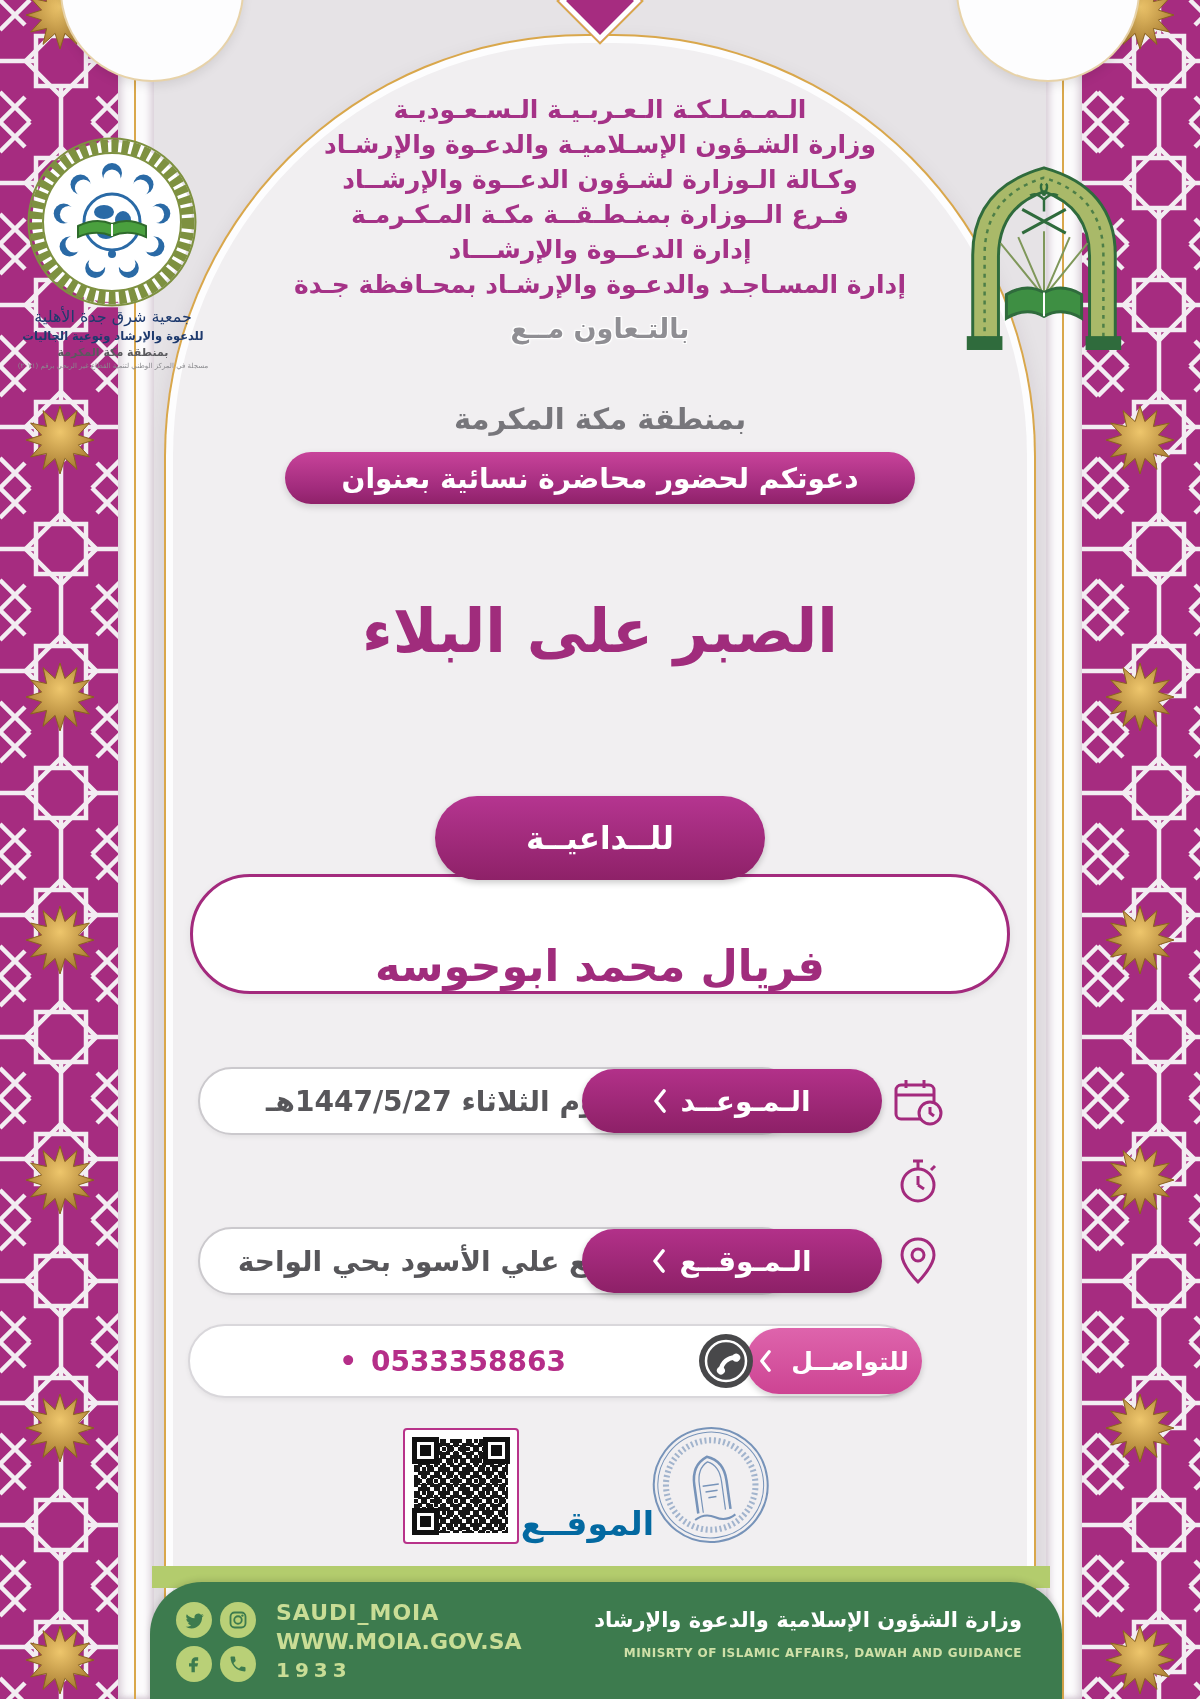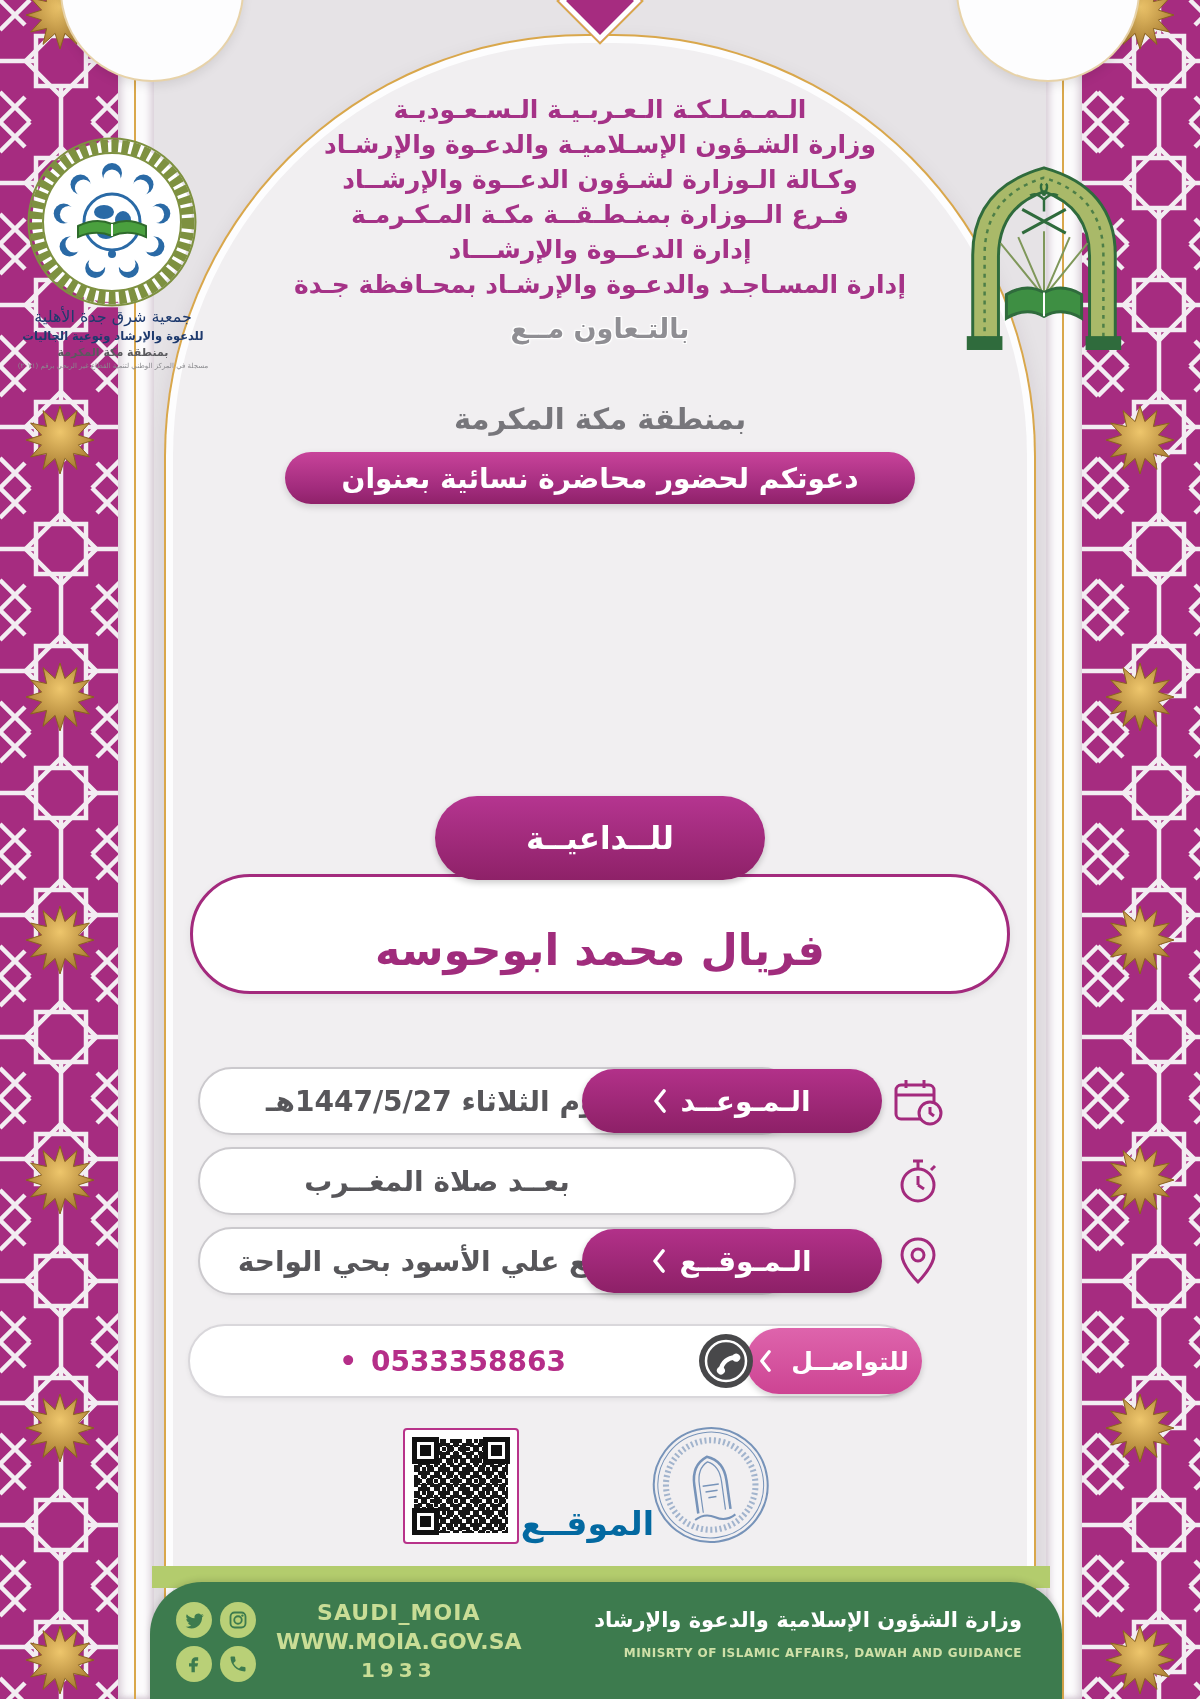--- a/index.html
+++ b/index.html
@@ -44,21 +44,21 @@
     display:flex;align-items:center;justify-content:center;color:#fff;font-size:28px;font-weight:bold;
     white-space:nowrap;box-shadow:0 3px 7px rgba(0,0,0,.15)}
   .main-title{position:absolute;top:596px;left:180px;width:840px;text-align:center;z-index:2;
     font-size:60px;font-weight:bold;color:#a02c7c}
 
   .speaker-pill{position:absolute;top:796px;left:435px;width:330px;height:84px;border-radius:46px;z-index:3;
     background:linear-gradient(180deg,#b53590,#8e2168);display:flex;align-items:center;justify-content:center;
     color:#fff;font-size:31px;font-weight:bold;box-shadow:0 3px 6px rgba(0,0,0,.2)}
   .speaker-card{position:absolute;top:874px;left:190px;width:820px;height:120px;background:#fff;z-index:2;
     border:3px solid #a32a7d;border-radius:60px;display:flex;align-items:flex-end;justify-content:center;
-    padding-bottom:16px;font-size:43px;font-weight:bold;color:#a02c7c;box-shadow:0 3px 8px rgba(0,0,0,.08)}
+    padding-bottom:0;font-size:43px;font-weight:bold;color:#a02c7c;box-shadow:0 3px 8px rgba(0,0,0,.08)}
 
   .info-row{position:absolute;left:198px;width:748px;height:76px;z-index:2}
   .row-1{top:1063px}.row-2{top:1143px}.row-3{top:1223px}
   .info-value{position:absolute;left:0;right:150px;top:4px;height:68px;background:#fff;
     border:2px solid #cbc9cd;border-radius:36px;display:flex;align-items:center;justify-content:center;
     padding-left:40px;padding-right:160px;font-size:28px;font-weight:bold;color:#57565a;
     white-space:nowrap;box-shadow:0 2px 5px rgba(0,0,0,.06)}
   .info-label{position:absolute;right:64px;top:6px;height:64px;min-width:300px;border-radius:33px;
     background:linear-gradient(180deg,#b23189,#8d2067);color:#fff;display:flex;align-items:center;
     justify-content:center;gap:14px;font-size:28px;font-weight:bold;padding:0 28px;white-space:nowrap;
@@ -86,21 +86,21 @@
   .qf-tl{top:-2px;left:-2px}.qf-tr{top:-2px;right:-2px}.qf-bl{bottom:-2px;left:-2px}
   .map-label{position:absolute;left:524px;top:1504px;width:130px;text-align:right;z-index:2;
     font-size:33px;font-weight:bold;color:#0369a1}
   .stamp{position:absolute;left:650px;top:1424px;z-index:2;opacity:.92;transform:rotate(-8deg)}
 
   .footer-stripe{position:absolute;left:152px;right:150px;top:1566px;height:22px;background:#b3cc6d;z-index:2}
   .footer-band{position:absolute;left:150px;top:1582px;width:912px;height:117px;background:#3d7b4e;
     border-radius:52px 52px 0 0;z-index:3;box-shadow:0 -2px 6px rgba(0,0,0,.12)}
   .social{position:absolute;left:26px;top:20px;display:grid;grid-template-columns:36px 36px;gap:8px;direction:ltr}
   .soc{width:36px;height:36px;border-radius:50%;background:#b9d077;display:flex;align-items:center;justify-content:center}
-  .handle-block{position:absolute;left:126px;top:16px;direction:ltr;text-align:center;color:#c9dd96;font-weight:bold}
+  .handle-block{position:absolute;left:126px;top:16px;direction:ltr;text-align:left;color:#c9dd96;font-weight:bold}
   .handle{font-size:22px;letter-spacing:1px;line-height:29px}
   .website{font-size:22px;line-height:29px}
   .hotline{font-size:20px;letter-spacing:5px;line-height:28px}
   .ministry-ar{position:absolute;right:40px;top:26px;font-size:21px;color:#fff;font-weight:bold;white-space:nowrap}
   .ministry-en{position:absolute;right:40px;top:64px;font-size:12px;color:#cfe0a8;font-weight:bold;
     letter-spacing:.5px;direction:ltr;white-space:nowrap}
 </style>
 </head>
 <body>
 
@@ -216,20 +216,21 @@
     <div class="org-line">وكـالة الـوزارة لشـؤون الدعــوة والإرشــاد</div>
     <div class="org-line">فـرع الــوزارة بمنـطـقــة مكـة المـكـرمـة</div>
     <div class="org-line">إدارة الدعــوة والإرشـــاد</div>
     <div class="org-line">إدارة المسـاجـد والدعـوة والإرشـاد بمحـافظة جـدة</div>
   </div>
 
   <div class="coop">بالتـعاون مــع</div>
   <div class="region-line">بمنطقة مكة المكرمة</div>
 
   <div class="banner">دعوتكم لحضور محاضرة نسائية بعنوان</div>
+  <div class="main-title">الصبر على البلاء</div>
 
   <div class="speaker-pill">للــداعيــة</div>
   <div class="speaker-card">فريال محمد ابوحوسه</div>
 
   <div class="info-row row-1">
     <div class="info-value">يوم الثلاثاء 1447/5/27هـ</div>
     <div class="info-label">
       <span>الـمـوعــد</span>
       <svg width="13" height="24" viewBox="0 0 13 24">
         <path d="M11 2 L3 12 L11 22" stroke="#fff" stroke-width="3.6" fill="none" stroke-linecap="round" stroke-linejoin="round"></path>
@@ -241,21 +242,20 @@
         <line x1="6" y1="22" x2="44" y2="22"></line>
         <line x1="16" y1="7" x2="16" y2="15"></line>
           <line x1="34" y1="7" x2="34" y2="15"></line>
         <circle cx="40" cy="40" r="11" fill="#f1eff1"></circle>
         <path d="M40 34 v6 l4 3"></path>
       </svg>
     </span>
   </div>
 
   <div class="info-row row-2">
-    <div class="info-value">بعــد صلاة المغــرب</div>
     <span class="info-icon">
       <svg width="56" height="56" viewBox="0 0 56 56" fill="none" stroke="#a32a7d" stroke-width="3">
         <circle cx="28" cy="32" r="16"></circle>
         <path d="M23 8 h10 M28 8 v8"></path>
         <path d="M41 17 l4 -4"></path>
         <path d="M28 32 v-9 M28 32 l6 4"></path>
       </svg>
     </span>
   </div>
 

